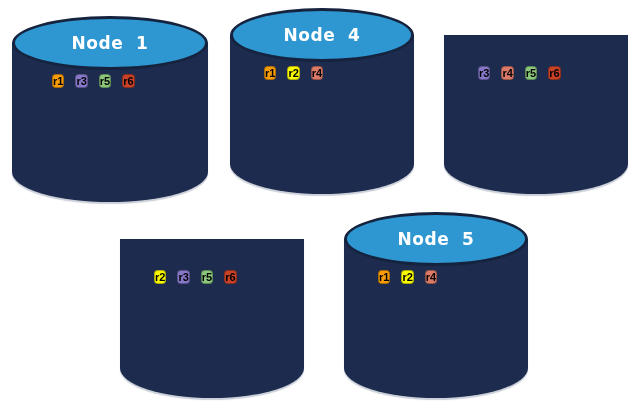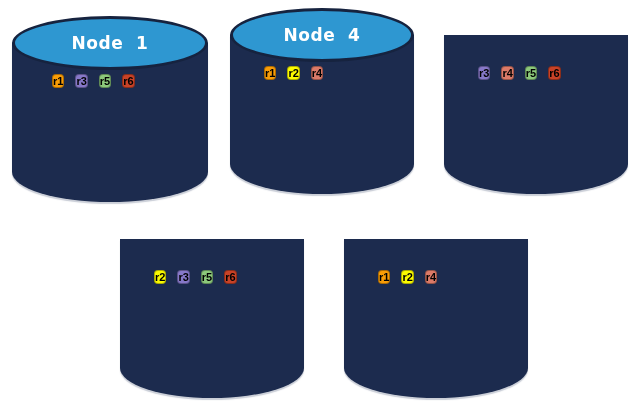--- a/index.html
+++ b/index.html
@@ -110,19 +110,22 @@
       <div class="cyl-body"></div>
       <div class="bars">
         <div class="bar" style="background: rgb(251, 251, 0);">r2</div>
         <div class="bar" style="background: rgb(134, 120, 200);">r3</div>
         <div class="bar" style="background: rgb(140, 200, 123);">r5</div>
         <div class="bar" style="background: rgb(200, 66, 39);">r6</div>
       </div>
     </div>
     <div class="cylinder node-5">
       <div class="cyl-body"></div>
+      <div class="cyl-top">
+        <span class="node-label">Node  5</span>
+      </div>
       <div class="bars">
         <div class="bar" style="background: rgb(249, 157, 7);">r1</div>
         <div class="bar" style="background: rgb(251, 251, 0);">r2</div>
         <div class="bar" style="background: rgb(220, 122, 104);">r4</div>
       </div>
     </div>
   </div>
 
 </body></html>

